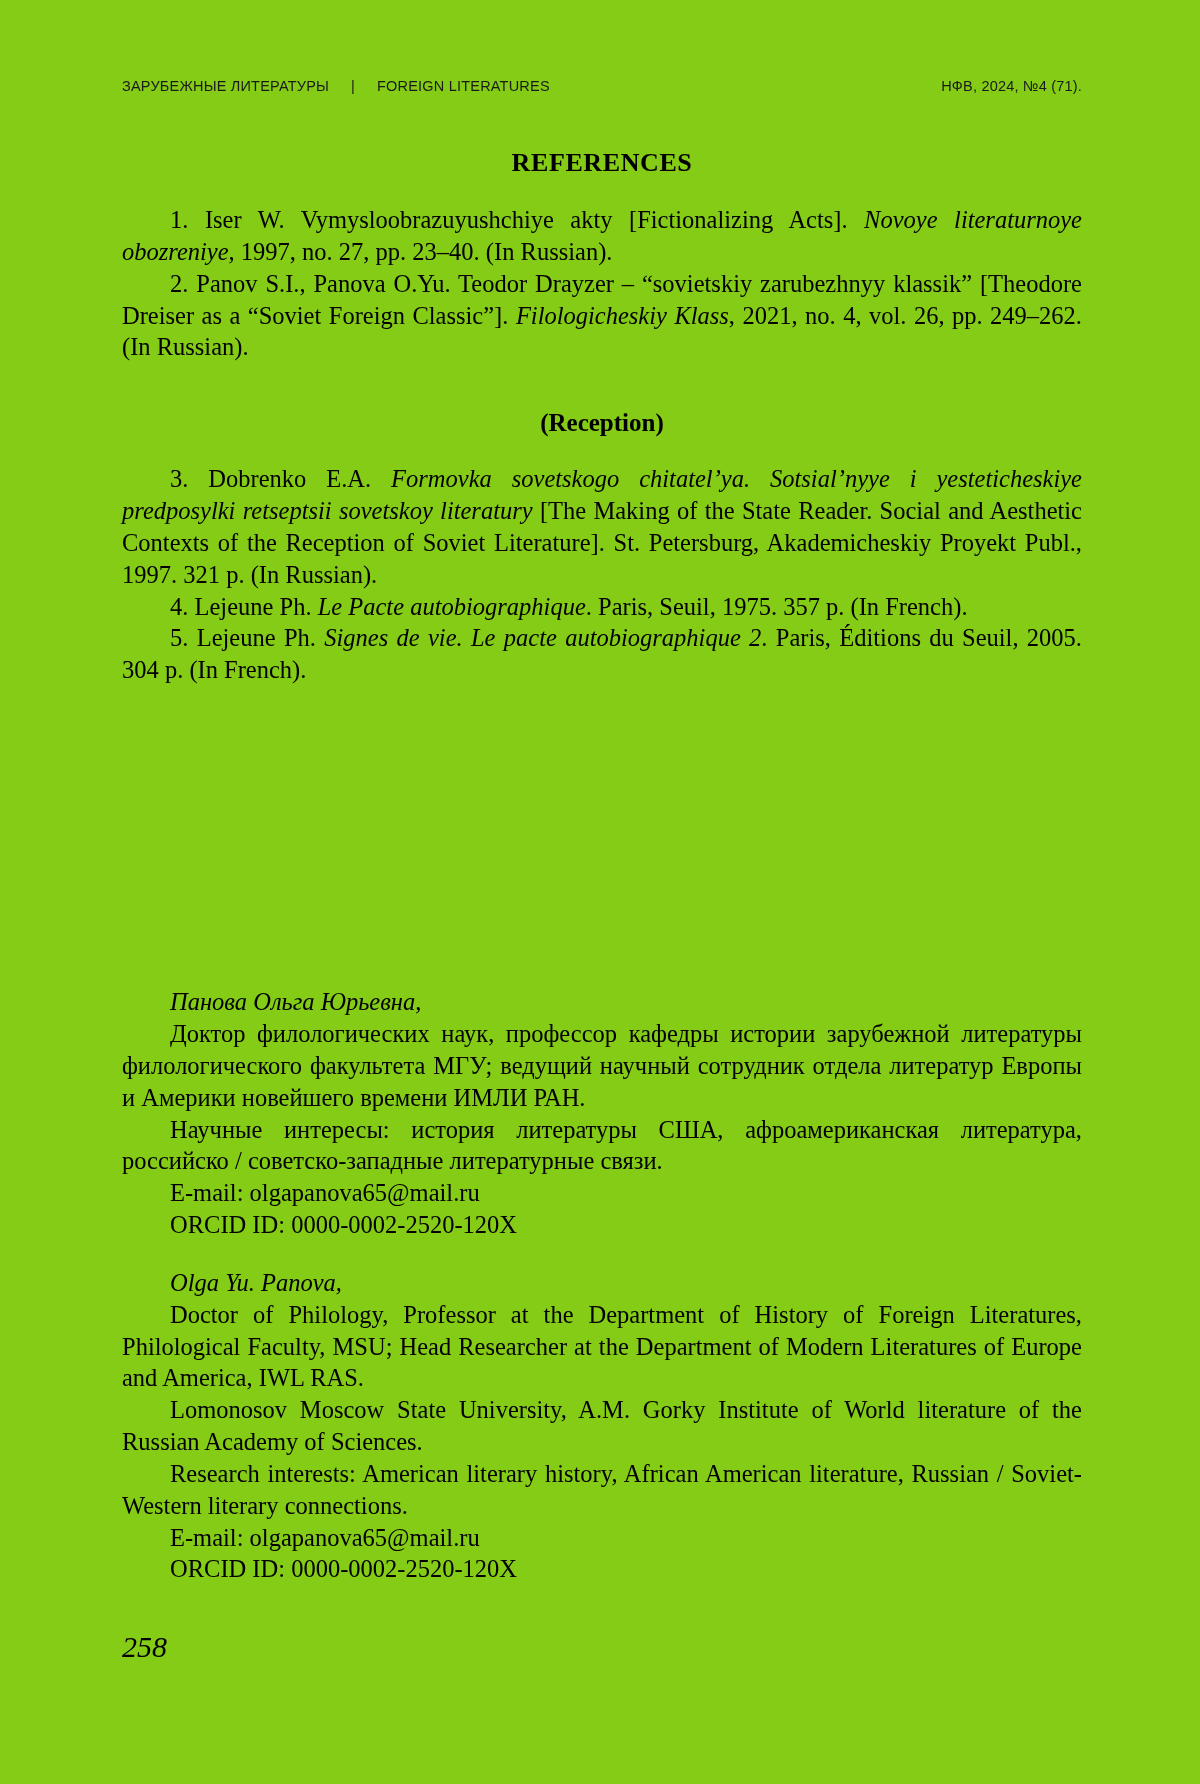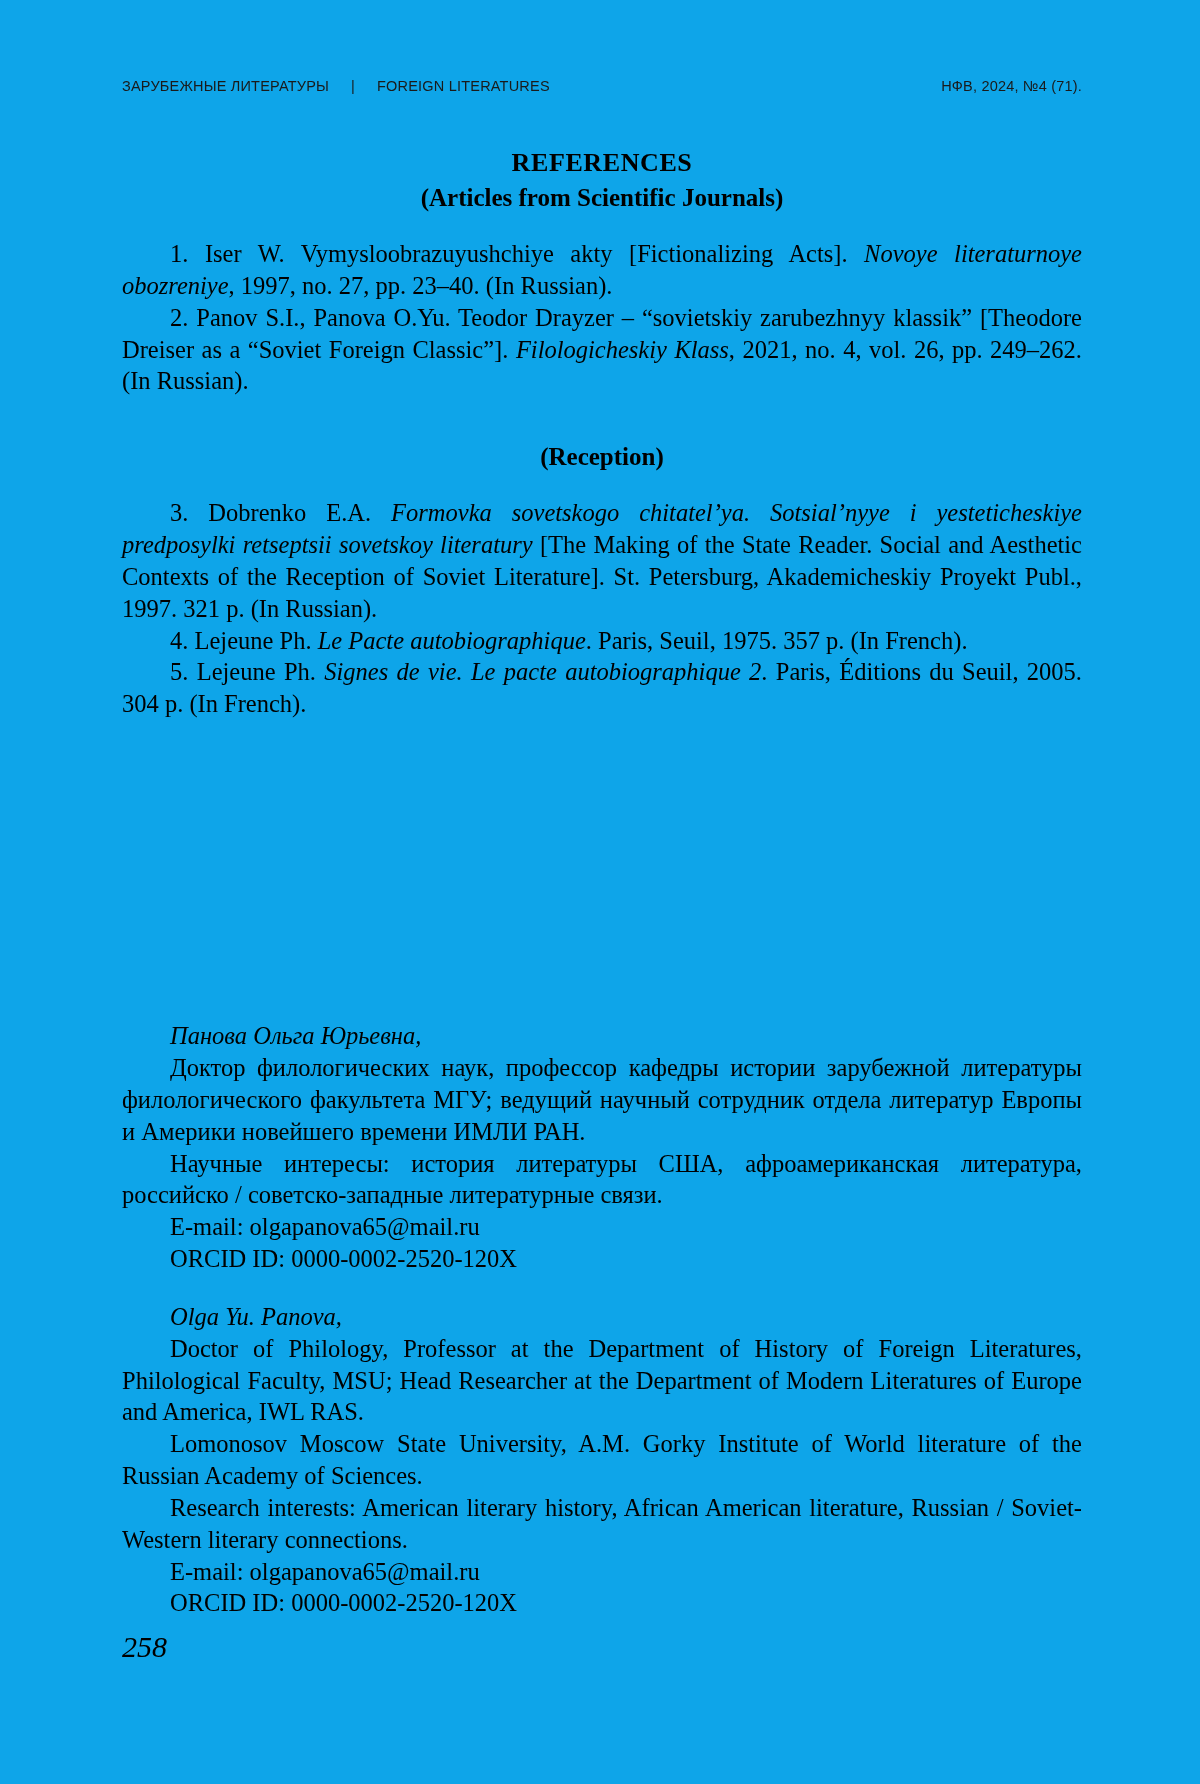--- a/index.html
+++ b/index.html
@@ -13,21 +13,21 @@
     font-family: "Liberation Serif", serif;
     color: #000000;
     position: relative;
     overflow: hidden;
   }
   .page {
     position: absolute;
     left: 0; top: 0;
     width: 1200px;
     height: 1784px;
-    background: #0ea5e9;
+    background: #84cc16;
   }
   .content {
     position: absolute;
     left: 122px;
     top: 78px;
     width: 960px;
   }
   
   .runhead {
     display: flex;
@@ -136,21 +136,20 @@
     <div class="runhead">
       <div class="runhead-left">
         <span>ЗАРУБЕЖНЫЕ ЛИТЕРАТУРЫ</span>
         <span class="runhead-sep">|</span>
         <span>FOREIGN LITERATURES</span>
       </div>
       <div class="runhead-right">НФВ, 2024, №4 (71).</div>
     </div>
 
     <div class="h-ref">REFERENCES</div>
-    <div class="h-sub">(Articles from Scientific Journals)</div>
 
     <div class="refblock">
       <p class="ref"><span>1.</span><span> Iser W. Vymysloobrazuyushchiye akty [Fictionalizing Acts]. </span><i>Novoye literaturnoye obozreniye</i><span>, 1997, no. 27, pp. 23–40. (In Russian).</span></p>
       <p class="ref"><span>2.</span><span> Panov S.I., Panova O.Yu. Teodor Drayzer – “sovietskiy zarubezhnyy klassik” [Theodore Dreiser as a “Soviet Foreign Classic”]. </span><i>Filologicheskiy Klass</i><span>, 2021, no. 4, vol. 26, pp. 249–262. (In Russian).</span></p>
     </div>
 
     <div class="h-mono">(Reception)</div>
 
     <div class="refblock second">
       <p class="ref"><span>3.</span><span> Dobrenko E.A. </span><i>Formovka sovetskogo chitatel’ya. Sotsial’nyye i yesteticheskiye predposylki retseptsii sovetskoy literatury</i><span> [The Making of the State Reader. Social and Aesthetic Contexts of the Reception of Soviet Literature]. St. Petersburg, Akademicheskiy Proyekt Publ., 1997. 321 p. (In Russian).</span></p>

